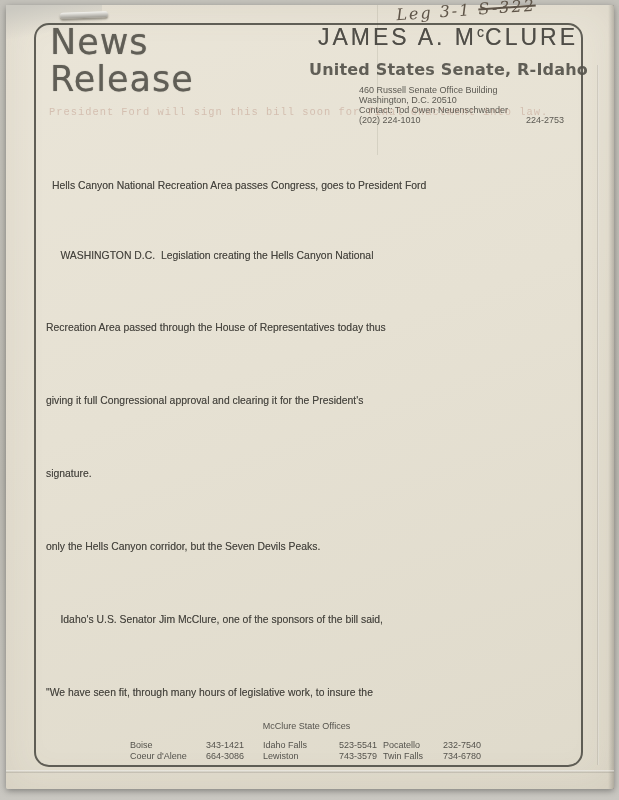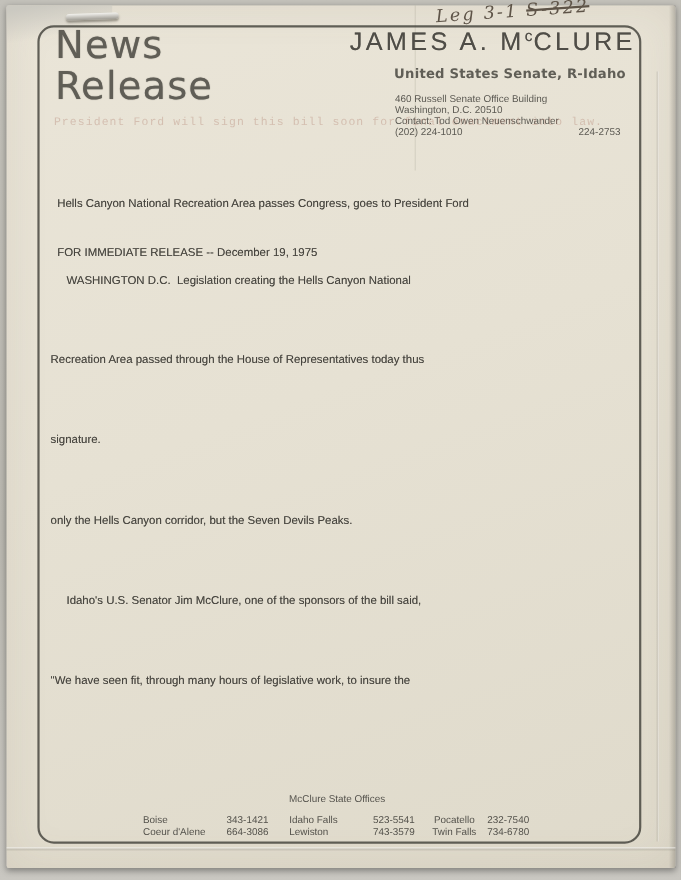--- a/index.html
+++ b/index.html
@@ -33,22 +33,22 @@
   
   .frame{position:absolute;left:34px;top:23px;width:545px;height:740px;
          border:2px solid rgba(72,70,63,.85);border-radius:15px;}
   .logo{position:absolute;left:50px;top:24px;font-family:"DejaVu Sans",sans-serif;
         font-size:35px;line-height:37px;color:#55534c;letter-spacing:1px;
         text-shadow:0 0 1px rgba(85,83,76,.7);opacity:.92;}
   .name{position:absolute;top:24px;right:41px;font-family:"Liberation Sans",sans-serif;
         font-size:23px;letter-spacing:3px;color:#4f4d47;white-space:nowrap;
         text-shadow:0 0 .5px rgba(79,77,71,.6);}
   .name .sup{font-size:14px;vertical-align:8px;letter-spacing:1px;}
-  .org{position:absolute;top:60px;right:50px;font-family:"DejaVu Sans",sans-serif;
-       font-size:12px;font-weight:bold;letter-spacing:.2px;color:#55534c;white-space:nowrap;
+  .org{position:absolute;top:60px;right:31px;font-family:"DejaVu Sans",sans-serif;
+       font-size:16px;font-weight:bold;letter-spacing:.2px;color:#55534c;white-space:nowrap;
        opacity:.92;}
   .addr{position:absolute;left:333px;top:85px;font-size:9px;line-height:10px;
         color:#5b5952;width:260px;}
   .addr .row{position:relative;margin-left:26px;}
   .addr .phone2{position:absolute;left:167px;top:0;}
   
   .ghost{position:absolute;left:49px;top:106px;font-family:"Liberation Mono",monospace;
          font-size:10.4px;letter-spacing:1px;color:rgba(165,105,90,.30);
          filter:blur(.4px);white-space:pre;}
   
@@ -56,21 +56,21 @@
          text-shadow:0 0 .4px rgba(70,68,62,.5);}
   .headline{position:absolute;left:52px;top:148px;font-size:10.4px;line-height:15px;}
   .bodytext{position:absolute;left:46px;top:195px;font-size:10.4px;line-height:24.3px;width:545px;}
   
   .footer-title{position:absolute;left:34px;top:721px;width:545px;text-align:center;
          font-size:9px;color:#55534d;}
   .offices{position:absolute;top:740px;font-size:9px;line-height:11px;color:#54524c;}
   .offices .row{display:flex;}
   .col1{left:130px;} .col1 .city{width:76px;}
   .col2{left:263px;} .col2 .city{width:76px;}
-  .col3{left:383px;} .col3 .city{width:60px;text-align:center;}
+  .col3{left:383px;} .col3 .city{width:60px;}
 </style>
 </head>
 <body>
 
 <div class="stage">
   <div class="paper">
     <div class="paper-edge-right"></div>
     <div class="paper-fold-bottom"></div>
     <div class="crease-right"></div>
     <div class="crease-top"></div>
@@ -102,26 +102,26 @@
     <div class="row">
       <span>(202) 224-1010</span>
       <span class="phone2">224-2753</span>
     </div>
   </div>
 
   <div class="ghost">President Ford will sign this bill soon for final enactment into law.</div>
 
   <div class="headline typed">
     <div>Hells Canyon National Recreation Area passes Congress, goes to President Ford</div>
-    <div>FOR IMMEDIATE RELEASE -- December 19, 1975</div>
   </div>
 
   <div class="bodytext typed">
     <div>     WASHINGTON D.C.  Legislation creating the Hells Canyon National</div>
     <div>Recreation Area passed through the House of Representatives today thus</div>
+    <div>giving it full Congressional approval and clearing it for the President's</div>
     <div>signature.</div>
     <div>only the Hells Canyon corridor, but the Seven Devils Peaks.</div>
     <div>     Idaho's U.S. Senator Jim McClure, one of the sponsors of the bill said,</div>
     <div>"We have seen fit, through many hours of legislative work, to insure the</div>
     
     
     
     
     
     

